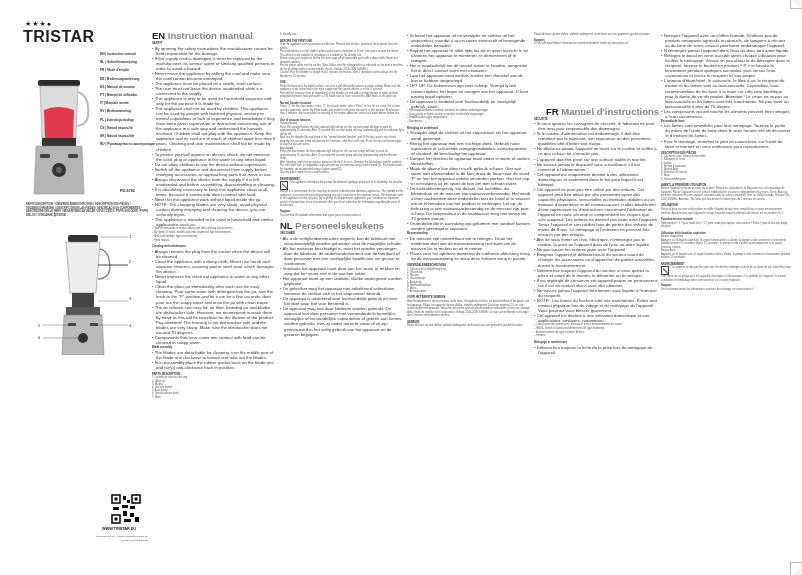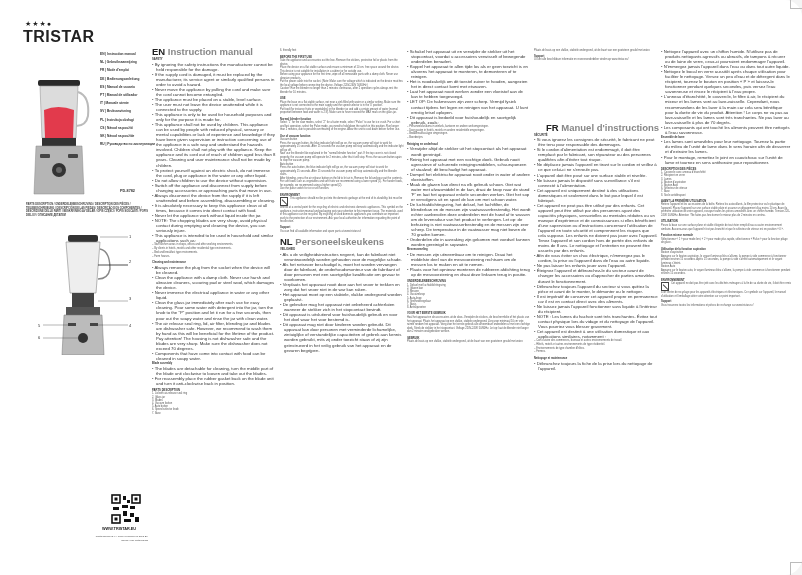--- a/index.html
+++ b/index.html
@@ -12,21 +12,21 @@
   .logo { position: absolute; left: 23px; top: 28px; font-size: 16px; font-weight: bold; letter-spacing: 0.5px; color: #222; font-family: "Liberation Sans", sans-serif; }
   .hero { position: absolute; left: 28px; top: 60px; width: 72px; height: 140px; }
   .langs { position: absolute; left: 100px; top: 50px; width: 50px; }
   .langs div { font-size: 3.2px; font-weight: bold; line-height: 8.2px; color: #333; white-space: nowrap; }
   .model { position: absolute; left: 120px; top: 189px; font-size: 3.8px; font-weight: bold; color: #333; }
   .desc-head { position: absolute; left: 26px; top: 203px; width: 124px; font-size: 2.6px; font-weight: bold; line-height: 3.7px; color: #444; }
   .diagram { position: absolute; left: 28px; top: 225px; width: 120px; height: 130px; }
   .qr { position: absolute; left: 111px; top: 494px; width: 30px; height: 30px; }
   .www { position: absolute; left: 102px; top: 527px; font-size: 3.8px; font-weight: bold; color: #222; }
   .addr { position: absolute; left: 93px; top: 535px; width: 55px; font-size: 2.4px; line-height: 3.6px; text-align: right; color: #444; }
-  .col { position: absolute; top: 30px; font-size: 4.1px; line-height: 5.1px; color: #333; margin-top: 16px; }
+  .col { position: absolute; top: 30px; font-size: 4.1px; line-height: 5.1px; color: #333; }
   .col .h1 { font-size: 9.5px; line-height: 11px; font-weight: bold; color: #888; margin-bottom: 1px; white-space: nowrap; }
   .col .h1 b { color: #222; }
   .col .sh { font-size: 2.7px; line-height: 3.6px; font-weight: bold; color: #333; margin-top: 1px; }
   .col ul { list-style: none; }
   .col li.big { padding-left: 4px; text-indent: -4px; font-size: 4.3px; line-height: 5.05px; }
   .col li.big::before { content: "• "; }
   .col li.sm { font-size: 2.6px; line-height: 3.8px; padding-left: 4px; text-indent: -4px; color: #555; }
   .col li.sm::before { content: "– "; }
   .col p.sm { font-size: 2.6px; line-height: 3.5px; color: #555; }
   .col .parts div { font-size: 2.6px; line-height: 3.2px; color: #555; }

